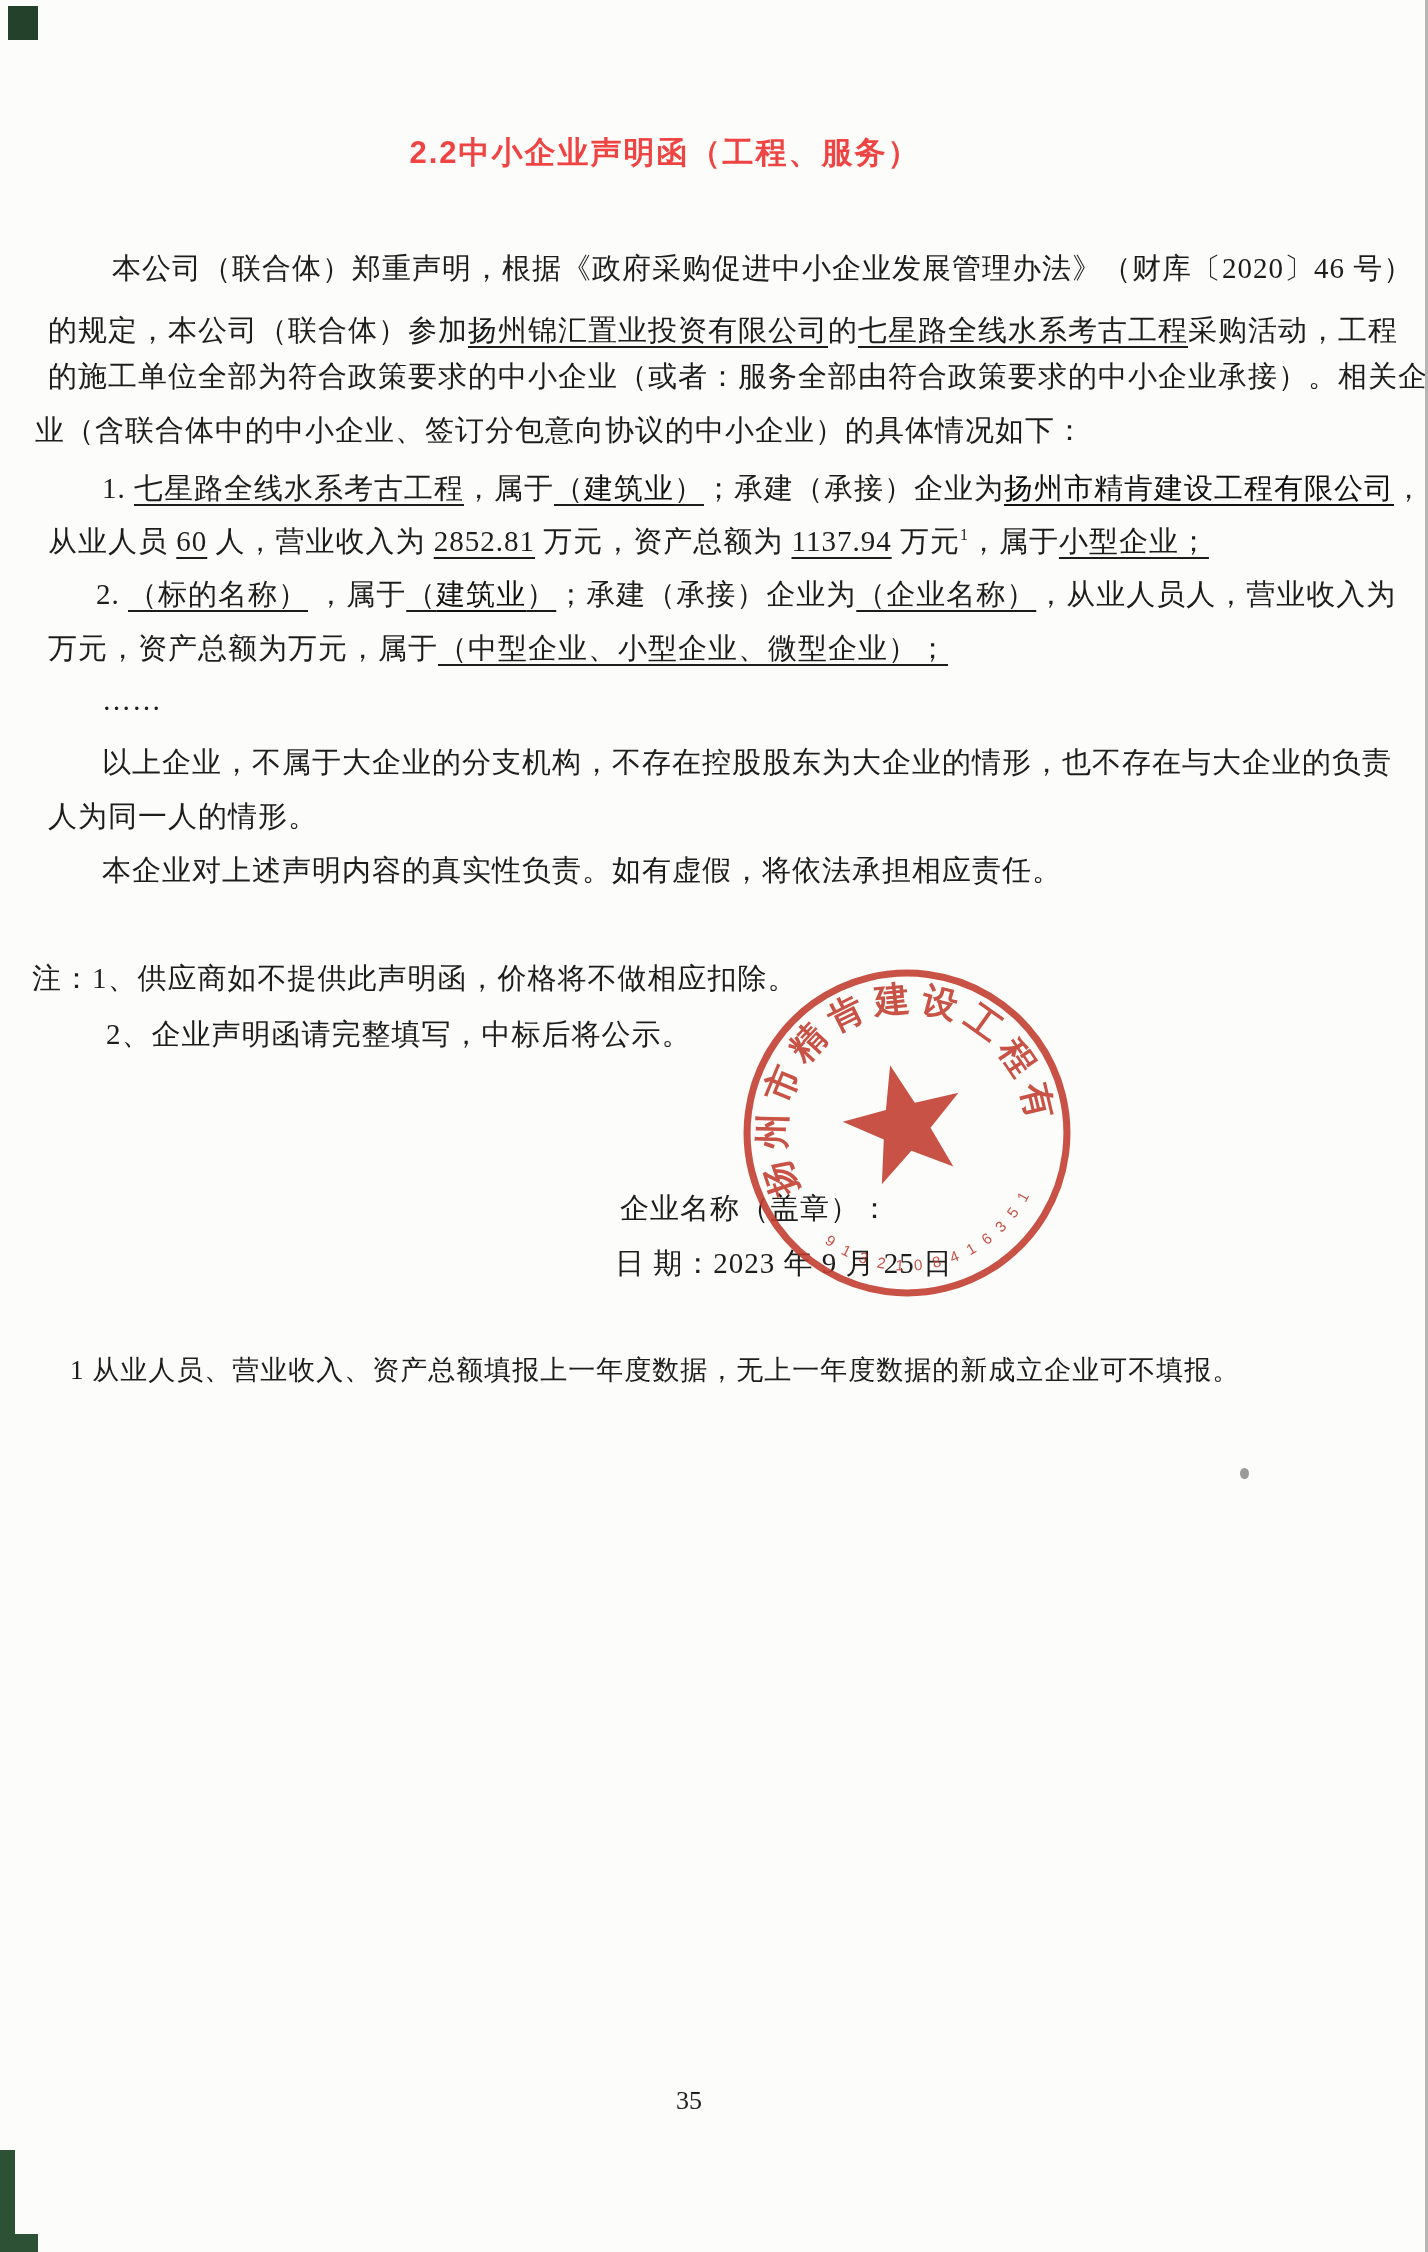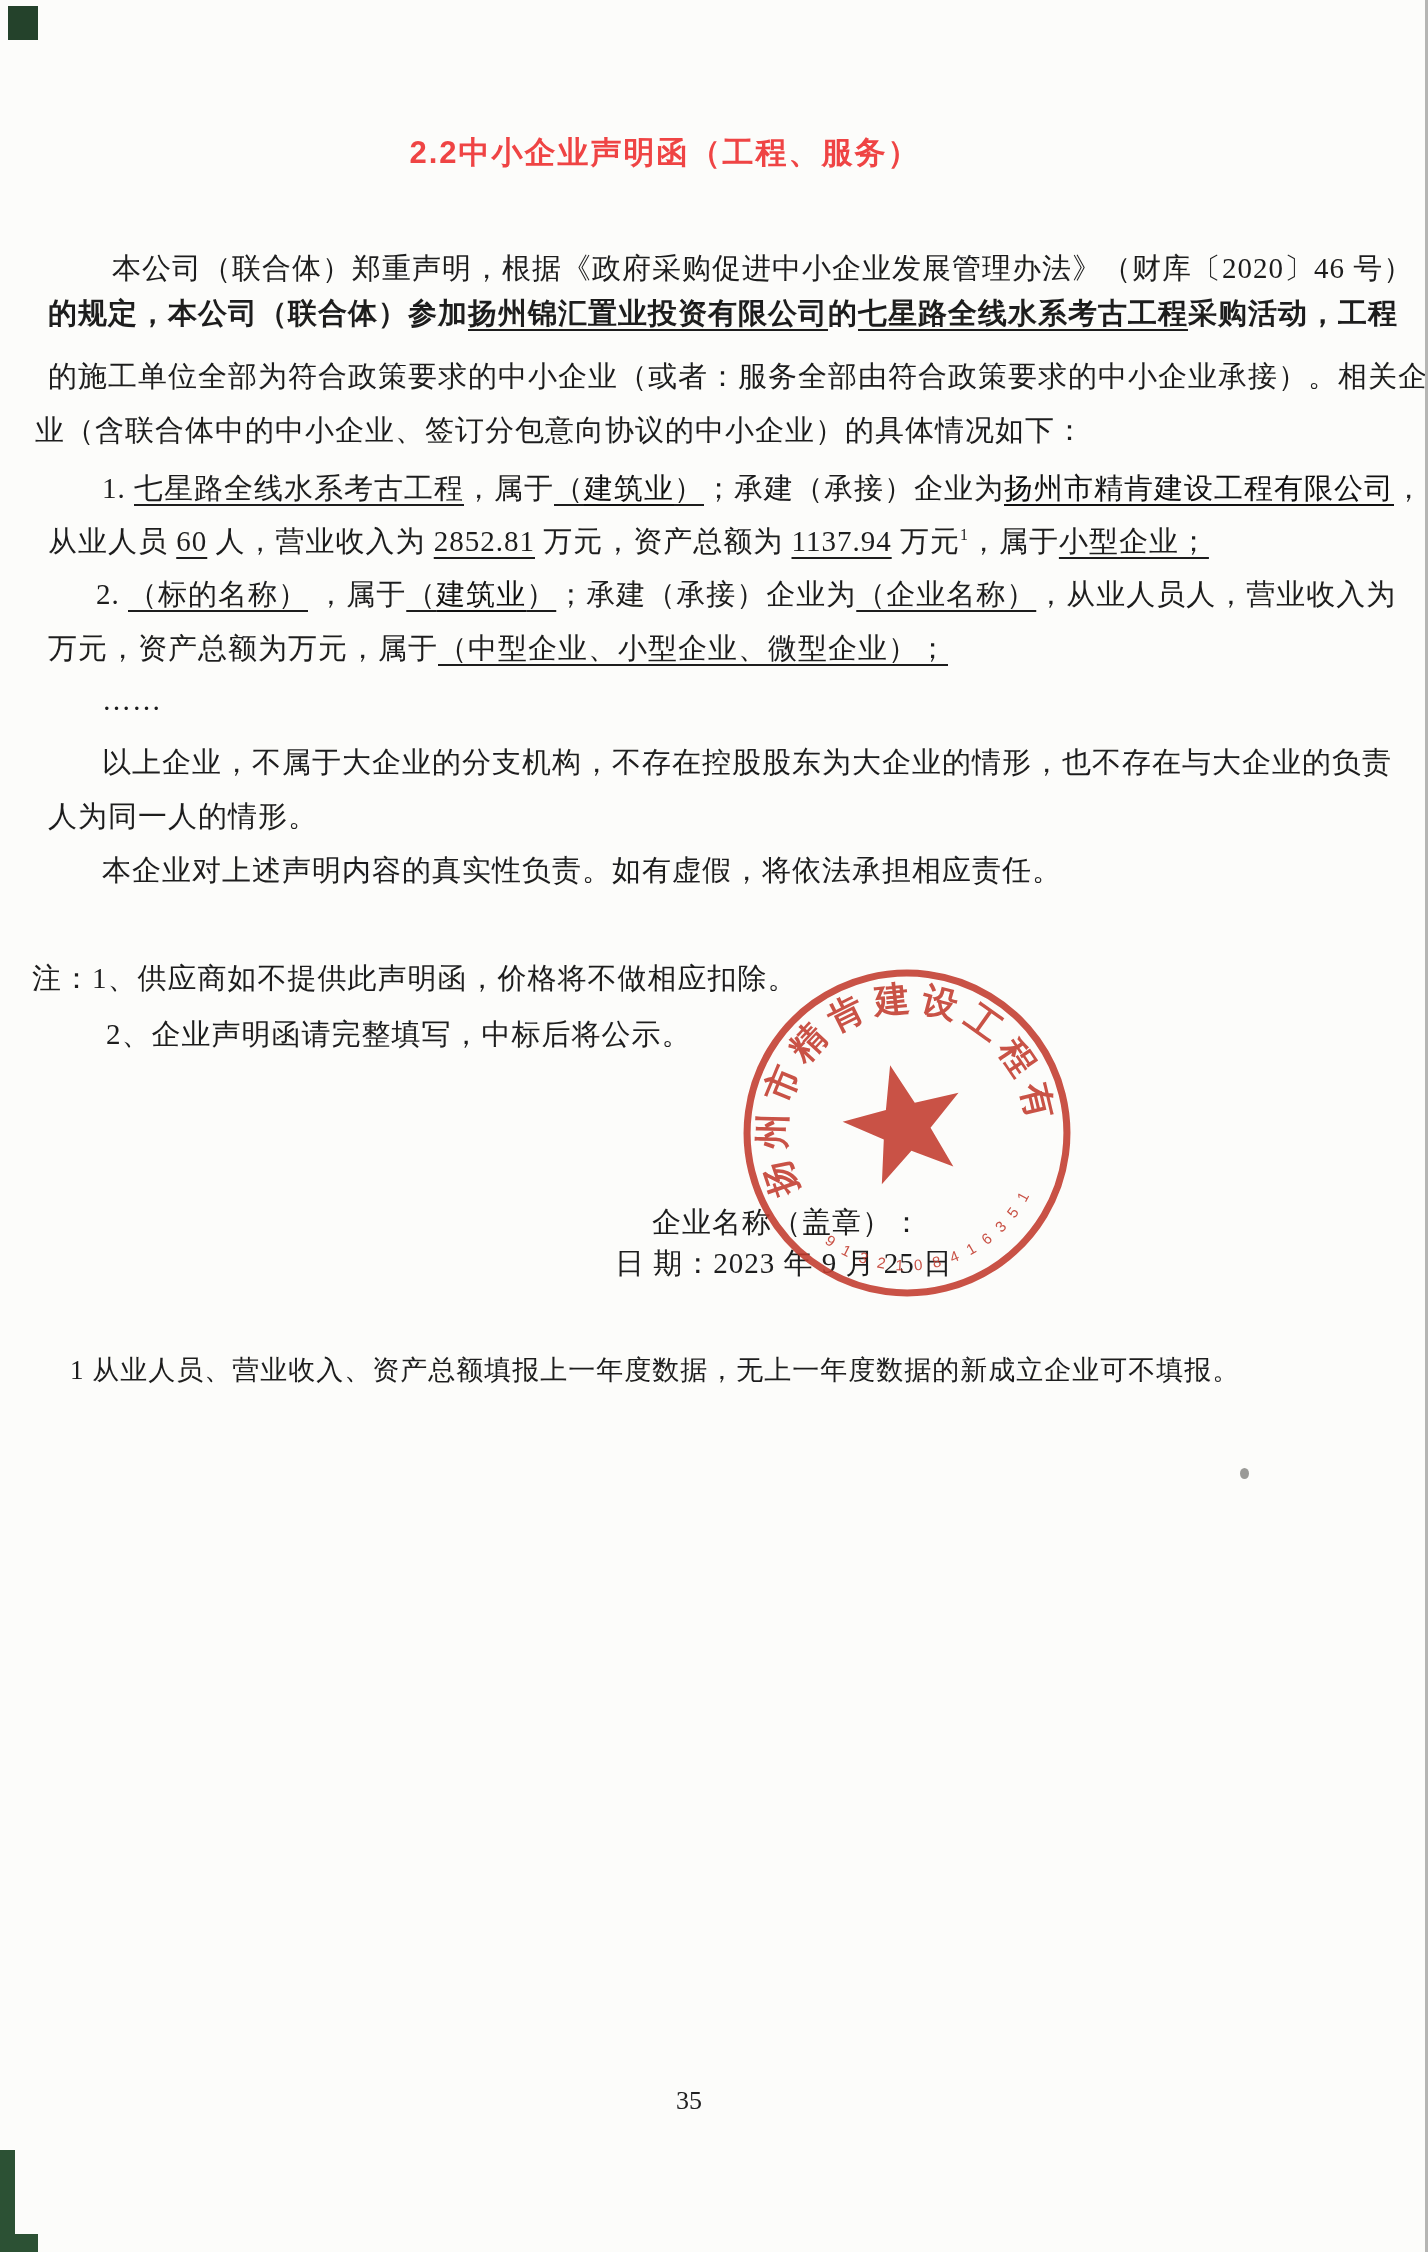--- a/index.html
+++ b/index.html
@@ -55,34 +55,34 @@
 </style>
 </head>
 <body>
 
 <div class="page">
 
   <div class="doc-title">2.2中小企业声明函（工程、服务）</div>
 
   <div>
       <div class="tline" style="top: 248px; left: 112px;"><span>本公司（联合体）郑重声明，根据《政府采购促进中小企业发展管理办法》（财库〔2020〕46 号）</span></div>
-      <div class="tline" style="top: 293px; left: 48px; font-weight: bold;"><span>的规定，本公司（联合体）参加</span><span class="u">扬州锦汇置业投资有限公司</span><span>的</span><span class="u">七星路全线水系考古工程</span><span>采购活动，工程</span></div>
+      <div class="tline" style="top: 310px; left: 48px;"><span>的规定，本公司（联合体）参加</span><span class="u">扬州锦汇置业投资有限公司</span><span>的</span><span class="u">七星路全线水系考古工程</span><span>采购活动，工程</span></div>
       <div class="tline" style="top: 356px; left: 48px;"><span>的施工单位全部为符合政策要求的中小企业（或者：服务全部由符合政策要求的中小企业承接）。相关企</span></div>
       <div class="tline" style="top: 410px; left: 35px;"><span>业（含联合体中的中小企业、签订分包意向协议的中小企业）的具体情况如下：</span></div>
       <div class="tline" style="top: 468px; left: 102px;"><span>1. </span><span class="u">七星路全线水系考古工程</span><span>，属于</span><span class="u">（</span><span class="u b">建筑业</span><span class="u">）</span><span>；承建（承接）企业为</span><span class="u b">扬州市精肯建设工程有限公司</span><span>，</span></div>
       <div class="tline" style="top: 521px; left: 48px;"><span>从业人员 </span><span class="u">60</span><span> 人，营业收入为 </span><span class="u">2852.81</span><span> 万元，资产总额为 </span><span class="u">1137.94</span><span> 万元</span><sup>1</sup><span>，属于</span><span class="u">小型企业；</span></div>
       <div class="tline" style="top: 574px; left: 96px;"><span>2. </span><span class="u">（标的名称）</span><span> ，属于</span><span class="u">（</span><span class="u b">建筑业</span><span class="u">）</span><span>；承建（承接）企业为</span><span class="u">（企业名称）</span><span>，从业人员人，营业收入为</span></div>
       <div class="tline" style="top: 628px; left: 48px;"><span>万元，资产总额为万元，属于</span><span class="u">（中型企业、小型企业、微型企业）；</span></div>
       <div class="tline" style="top: 680px; left: 102px;"><span>……</span></div>
       <div class="tline" style="top: 742px; left: 102px;"><span>以上企业，不属于大企业的分支机构，不存在控股股东为大企业的情形，也不存在与大企业的负责</span></div>
       <div class="tline" style="top: 796px; left: 48px;"><span>人为同一人的情形。</span></div>
       <div class="tline" style="top: 850px; left: 102px;"><span>本企业对上述声明内容的真实性负责。如有虚假，将依法承担相应责任。</span></div>
       <div class="tline" style="top: 958px; left: 32px;"><span>注：1、供应商如不提供此声明函，价格将不做相应扣除。</span></div>
       <div class="tline" style="top: 1014px; left: 106px;"><span>2、企业声明函请完整填写，中标后将公示。</span></div>
-      <div class="tline" style="top: 1188px; left: 652px; margin-top: 14px;"><span>企业名称（盖章）：</span></div>
+      <div class="tline" style="top: 1188px; left: 620px;"><span>企业名称（盖章）：</span></div>
       <div class="tline" style="top: 1243px; left: 615px;"><span>日  期：2023 年 9 月 25 日</span></div>
       <div class="tline" style="top: 1350px; left: 70px; font-size: 27px;"><span>1 从业人员、营业收入、资产总额填报上一年度数据，无上一年度数据的新成立企业可不填报。</span></div>
     </div>
 
   <div class="seal" style="color: rgb(194, 59, 46);">
     <svg viewBox="0 0 330 330">
       <defs>
         <path id="arcTop" d="M 51,206 A 121,121 0 1 1 279,206" fill="none"></path>
         <path id="arcBot" d="M 44,227 A 136,136 0 0 0 286,227" fill="none"></path>
       </defs>

